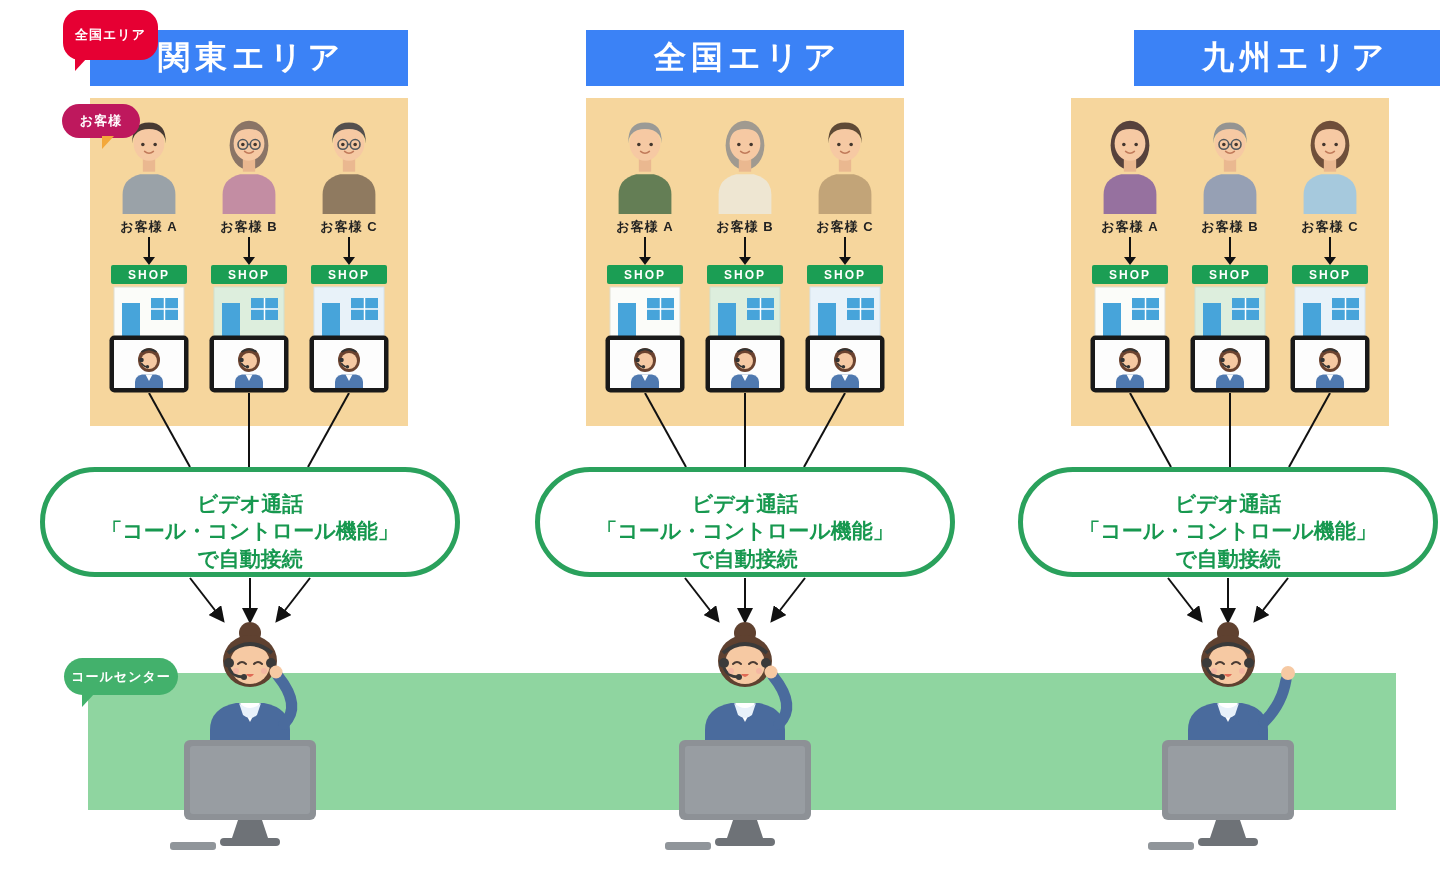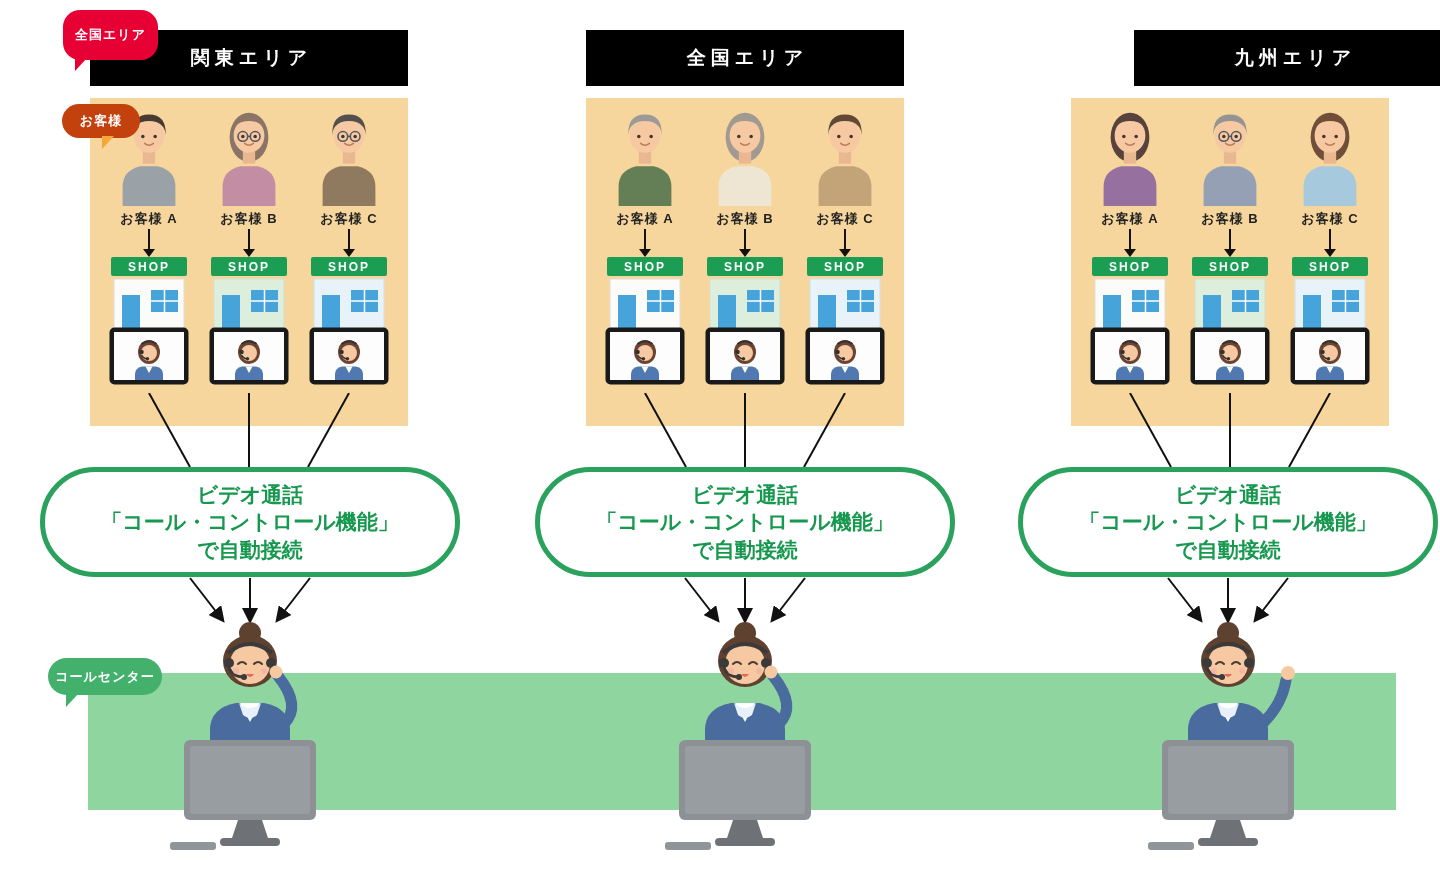--- a/index.html
+++ b/index.html
@@ -1,55 +1,55 @@
 <!DOCTYPE html>
 <html><head>
 <meta charset="utf-8">
 <style>
   html,body{margin:0;padding:0}
   body{
     position:relative;width:1440px;height:874px;overflow:hidden;background:#fff;
     font-family:"Liberation Sans","DejaVu Sans",sans-serif;
   }
   .area-header{
-    position:absolute;top:30px;width:318px;height:56px;background:#000000;color:#fff;
-    font-size:19px;font-weight:bold;letter-spacing:5px;text-indent:5px;
+    position:absolute;top:30px;width:318px;height:56px;background:#3b82f6;color:#fff;
+    font-size:32px;font-weight:bold;letter-spacing:5px;text-indent:5px;
     display:flex;align-items:center;justify-content:center;
   }
   .panel{
     position:absolute;top:98px;width:318px;height:328px;background:#f6d69d;
-    display:flex;justify-content:center;padding:4px 9px 0;box-sizing:border-box;
+    display:flex;justify-content:center;padding:12px 9px 0;box-sizing:border-box;
   }
   .customer{width:100px;display:flex;flex-direction:column;align-items:center}
   .customer-label{margin-top:4px;height:16px;font-size:13px;font-weight:bold;color:#222;letter-spacing:1px;white-space:nowrap}
   .vert-arrow{margin-top:3px;width:2px;height:20px;background:#111;position:relative}
   .vert-arrow::after{content:"";position:absolute;left:-5px;top:100%;width:0;height:0;border:6px solid transparent;border-top:8px solid #111}
   .shop-svg{margin-top:8px}
   .tablet-svg{margin-top:-14px;position:relative;z-index:2}
   .body-a{fill:#fbfcf9}.body-b{fill:#ddeedd}.body-c{fill:#e8f2f9}
   .connector{position:absolute;z-index:1}
   .connect-box{
     position:absolute;top:467px;width:420px;height:110px;background:#fff;
     border:5px solid #2aa15c;border-radius:58px;box-sizing:border-box;
-    display:flex;flex-direction:column;align-items:center;justify-content:center;
+    display:flex;flex-direction:column;align-items:center;justify-content:flex-end;
     color:#17984f;font-weight:bold;font-size:21px;line-height:1.3;z-index:3;text-align:center;
   }
   .band{position:absolute;left:88px;top:673px;width:1308px;height:137px;background:#8fd5a0;z-index:0}
   .operator-svg{position:absolute;z-index:2}
   .monitor-svg{position:absolute;z-index:3}
   .badge{
     position:absolute;color:#fff;font-weight:bold;font-size:13px;letter-spacing:1px;
     display:flex;align-items:center;justify-content:center;border-radius:17px;z-index:6;white-space:nowrap;
   }
   .badge::after{content:"";position:absolute;top:100%;margin-top:-2px;width:0;height:0}
   .badge-red{left:63px;top:10px;width:95px;height:50px;background:#e60033}
   .badge-red::after{left:12px;border-top:13px solid #e60033;border-right:12px solid transparent}
-  .badge-orange{left:62px;top:104px;width:78px;height:34px;background:#c2410c}
+  .badge-orange{left:62px;top:104px;width:78px;height:34px;background:#be185d}
   .badge-orange::after{left:40px;border-top:13px solid #f3a83a;border-right:12px solid transparent}
-  .badge-green{left:48px;top:658px;width:114px;height:37px;background:#43b16c;border-radius:19px}
+  .badge-green{left:64px;top:658px;width:114px;height:37px;background:#43b16c;border-radius:19px}
   .badge-green::after{left:18px;border-top:14px solid #43b16c;border-right:13px solid transparent}
   text.shop-label{font-family:"Liberation Sans","DejaVu Sans",sans-serif;font-weight:bold;fill:#fff;font-size:12px;letter-spacing:2px}
 </style>
 </head>
 <body>
 
 <div class="band"></div>
 
 <div class="area-header" style="left:90px">関東エリア</div>
 <div class="panel" style="left:90px">

